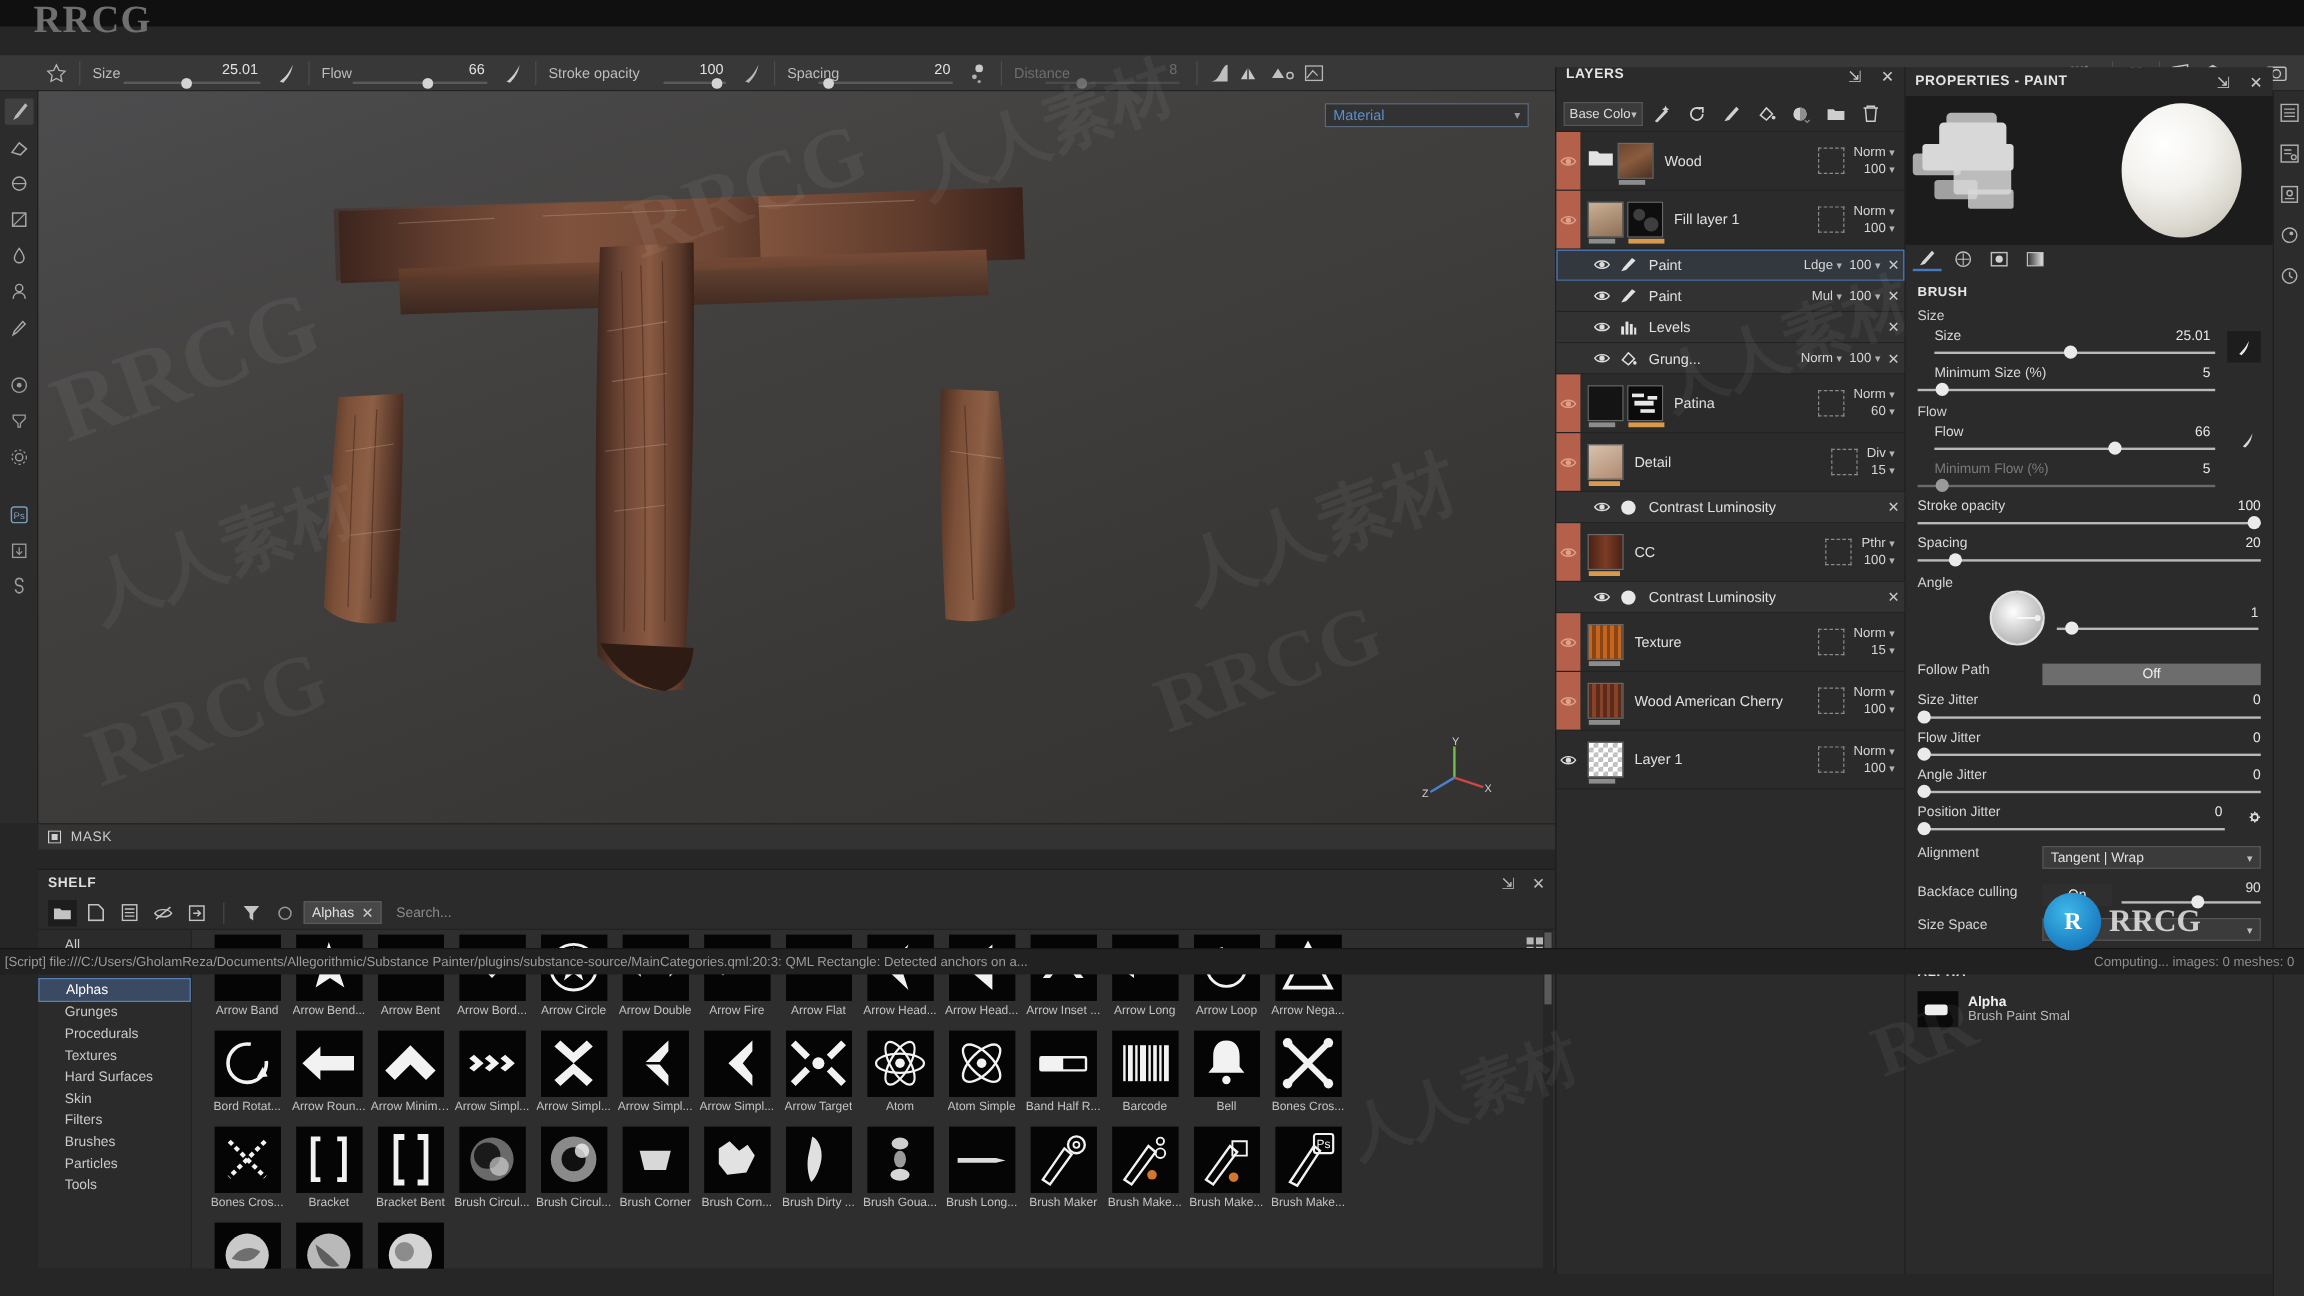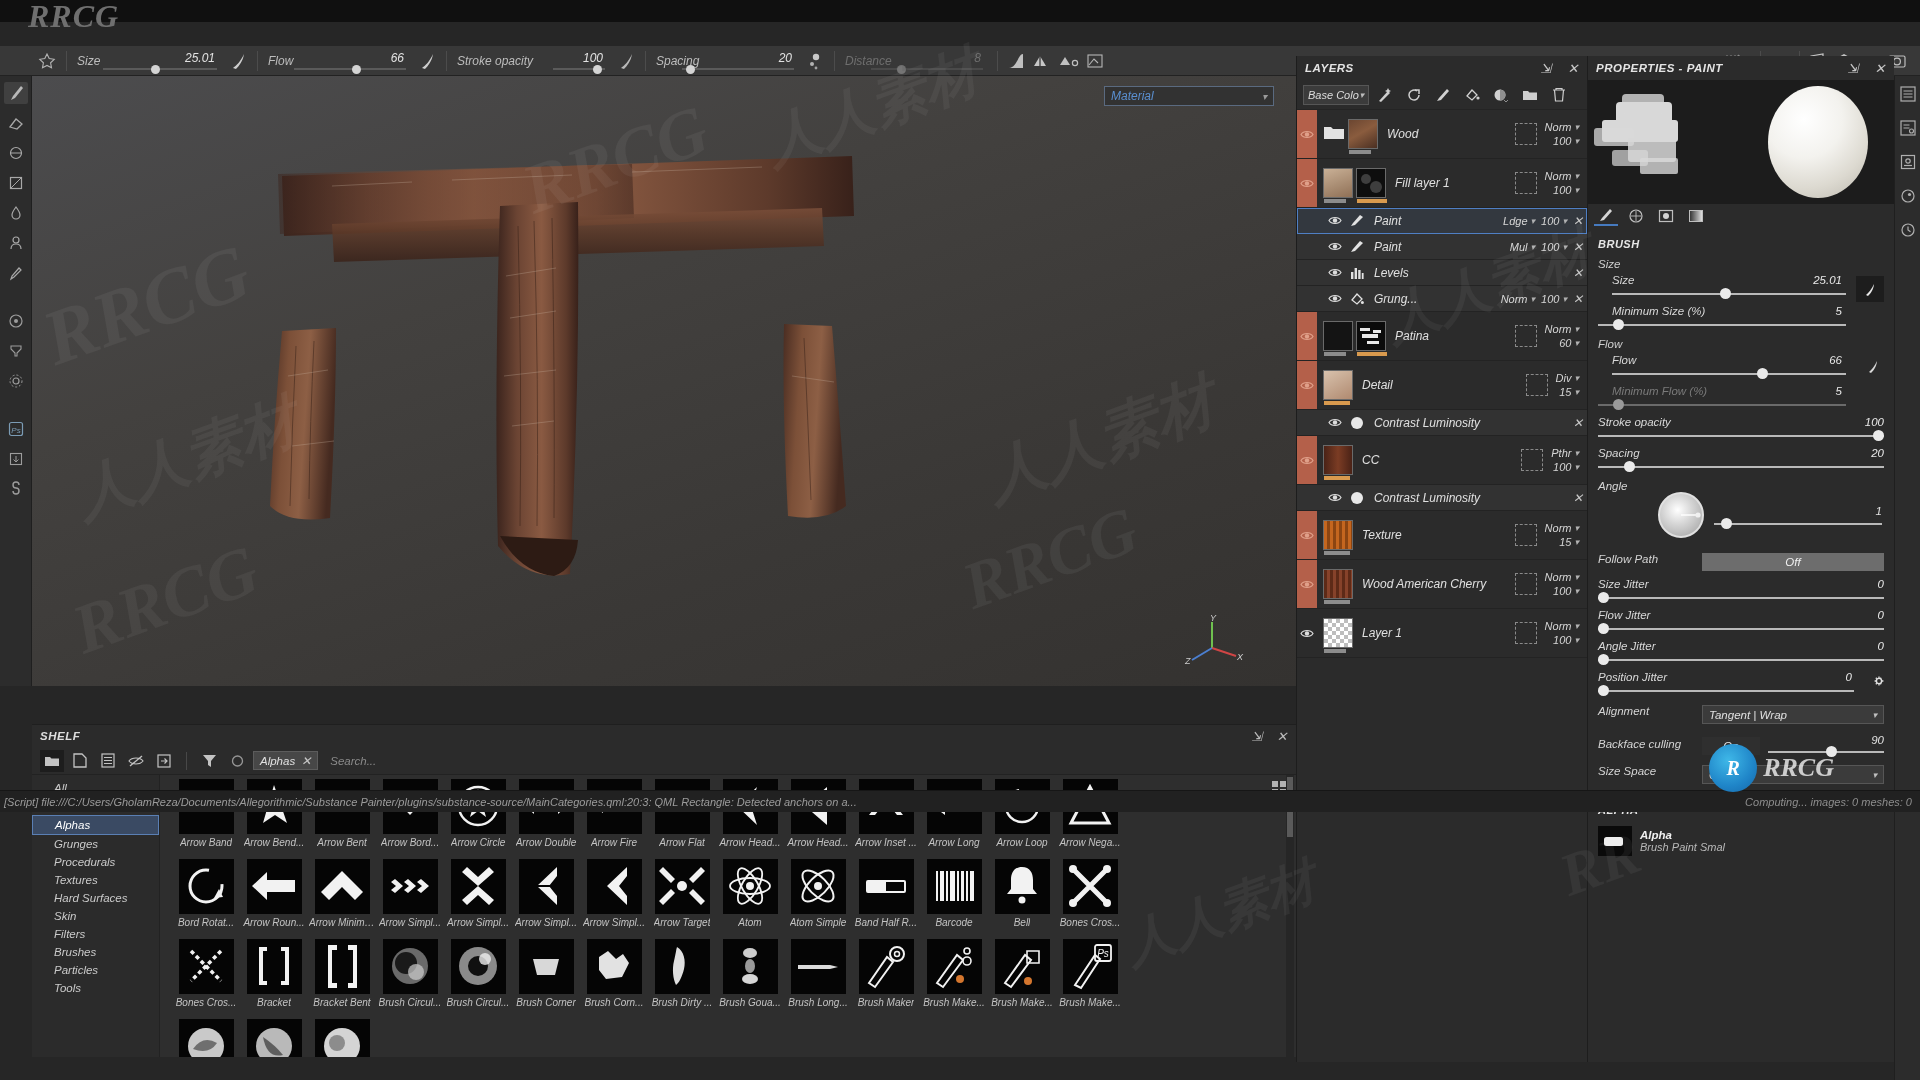--- a/index.html
+++ b/index.html
@@ -4,21 +4,21 @@
 <style>
   * { box-sizing: border-box; margin: 0; padding: 0; }
   html, body {
     width: 1920px; height: 1080px;
     background: #262626;
     font-family: "Liberation Sans", sans-serif;
     color: #cfcfcf;
     overflow: hidden;
     -webkit-font-smoothing: antialiased;
   }
-  #app { position: relative; width: 1920px; height: 812px; font-style: italic; }
+  #app { position: relative; width: 1920px; height: 812px; }
 
   
   .wm {
     position: absolute; pointer-events: none; z-index: 90;
     color: rgba(255,255,255,0.055); font-weight: bold;
     transform: rotate(-20deg); white-space: nowrap;
     font-family: "Liberation Serif", serif;
   }
   .wm-cn { font-family: "DejaVu Sans", sans-serif; color: rgba(255,255,255,0.05); }
 
@@ -139,21 +139,21 @@
   #shelf-scroll { position:absolute; right:2px; top:0; width:8px; height:282px; background:#262626; }
   #shelf-scroll .thumbbar { position:absolute; top:2px; left:1px; width:6px; height:60px; background:#5a5a5a; }
   #shelf-close { position:absolute; right:10px; top:54px; font-size:13px; color:#d0d0d0; }
 
   
   #layers {
     position:absolute; top:56px; left:1296px; width:292px; height:1006px;
     background:#2b2b2b; border-left:1px solid #1d1d1d; border-right:1px solid #1d1d1d;
   }
   #layers-head {
-    height:24px; display:flex; align-items:center; padding:0 8px;
+    height:24px; display:flex; padding:0 8px;
     font-size:11.5px; font-weight:bold; letter-spacing:.5px; color:#e4e4e4;
   }
   #layers-head .hs { margin-left:auto; display:flex; gap:16px; font-weight:normal; opacity:.85; font-size:13px; }
   #layers-tools {
     height:30px; display:flex; align-items:center; gap:3px; padding:0 6px; border-bottom:1px solid #242424;
   }
   #blend-sel {
     width:66px; height:20px; background:#3b3b3b; border:1px solid #565656;
     font-size:11px; color:#ddd; display:flex; align-items:center; justify-content:space-between;
     padding:0 4px;
@@ -533,20 +533,27 @@
     <svg id="axisgiz" viewBox="0 0 60 60">
       <path d="M28 36 L28 10" stroke="#6fc04f" stroke-width="2"></path>
       <path d="M28 36 L52 44" stroke="#d04545" stroke-width="2"></path>
       <path d="M28 36 L8 48" stroke="#4b7fd0" stroke-width="2"></path>
       <text x="26" y="9" fill="#cfcfcf" font-size="9" font-family="Liberation Sans">Y</text>
       <text x="53" y="48" fill="#cfcfcf" font-size="9" font-family="Liberation Sans">X</text>
       <text x="1" y="52" fill="#cfcfcf" font-size="9" font-family="Liberation Sans">Z</text>
     </svg>
   </div>
 
+  <div id="maskbar">
+    <svg width="11" height="11" viewBox="0 0 11 11">
+      <rect x="0.5" y="0.5" width="10" height="10" fill="none" stroke="#cfcfcf"></rect>
+        <rect x="3" y="3" width="5" height="5" fill="#cfcfcf"></rect>
+      </svg>
+    <span class="lbl">MASK</span>
+  </div>
 
   <div id="shelf">
     <div id="shelf-title">
       <span>SHELF</span>
       <span class="sp">
         <span>⇲</span>
         <span>✕</span>
       </span>
     </div>
     <div id="shelf-tools">

